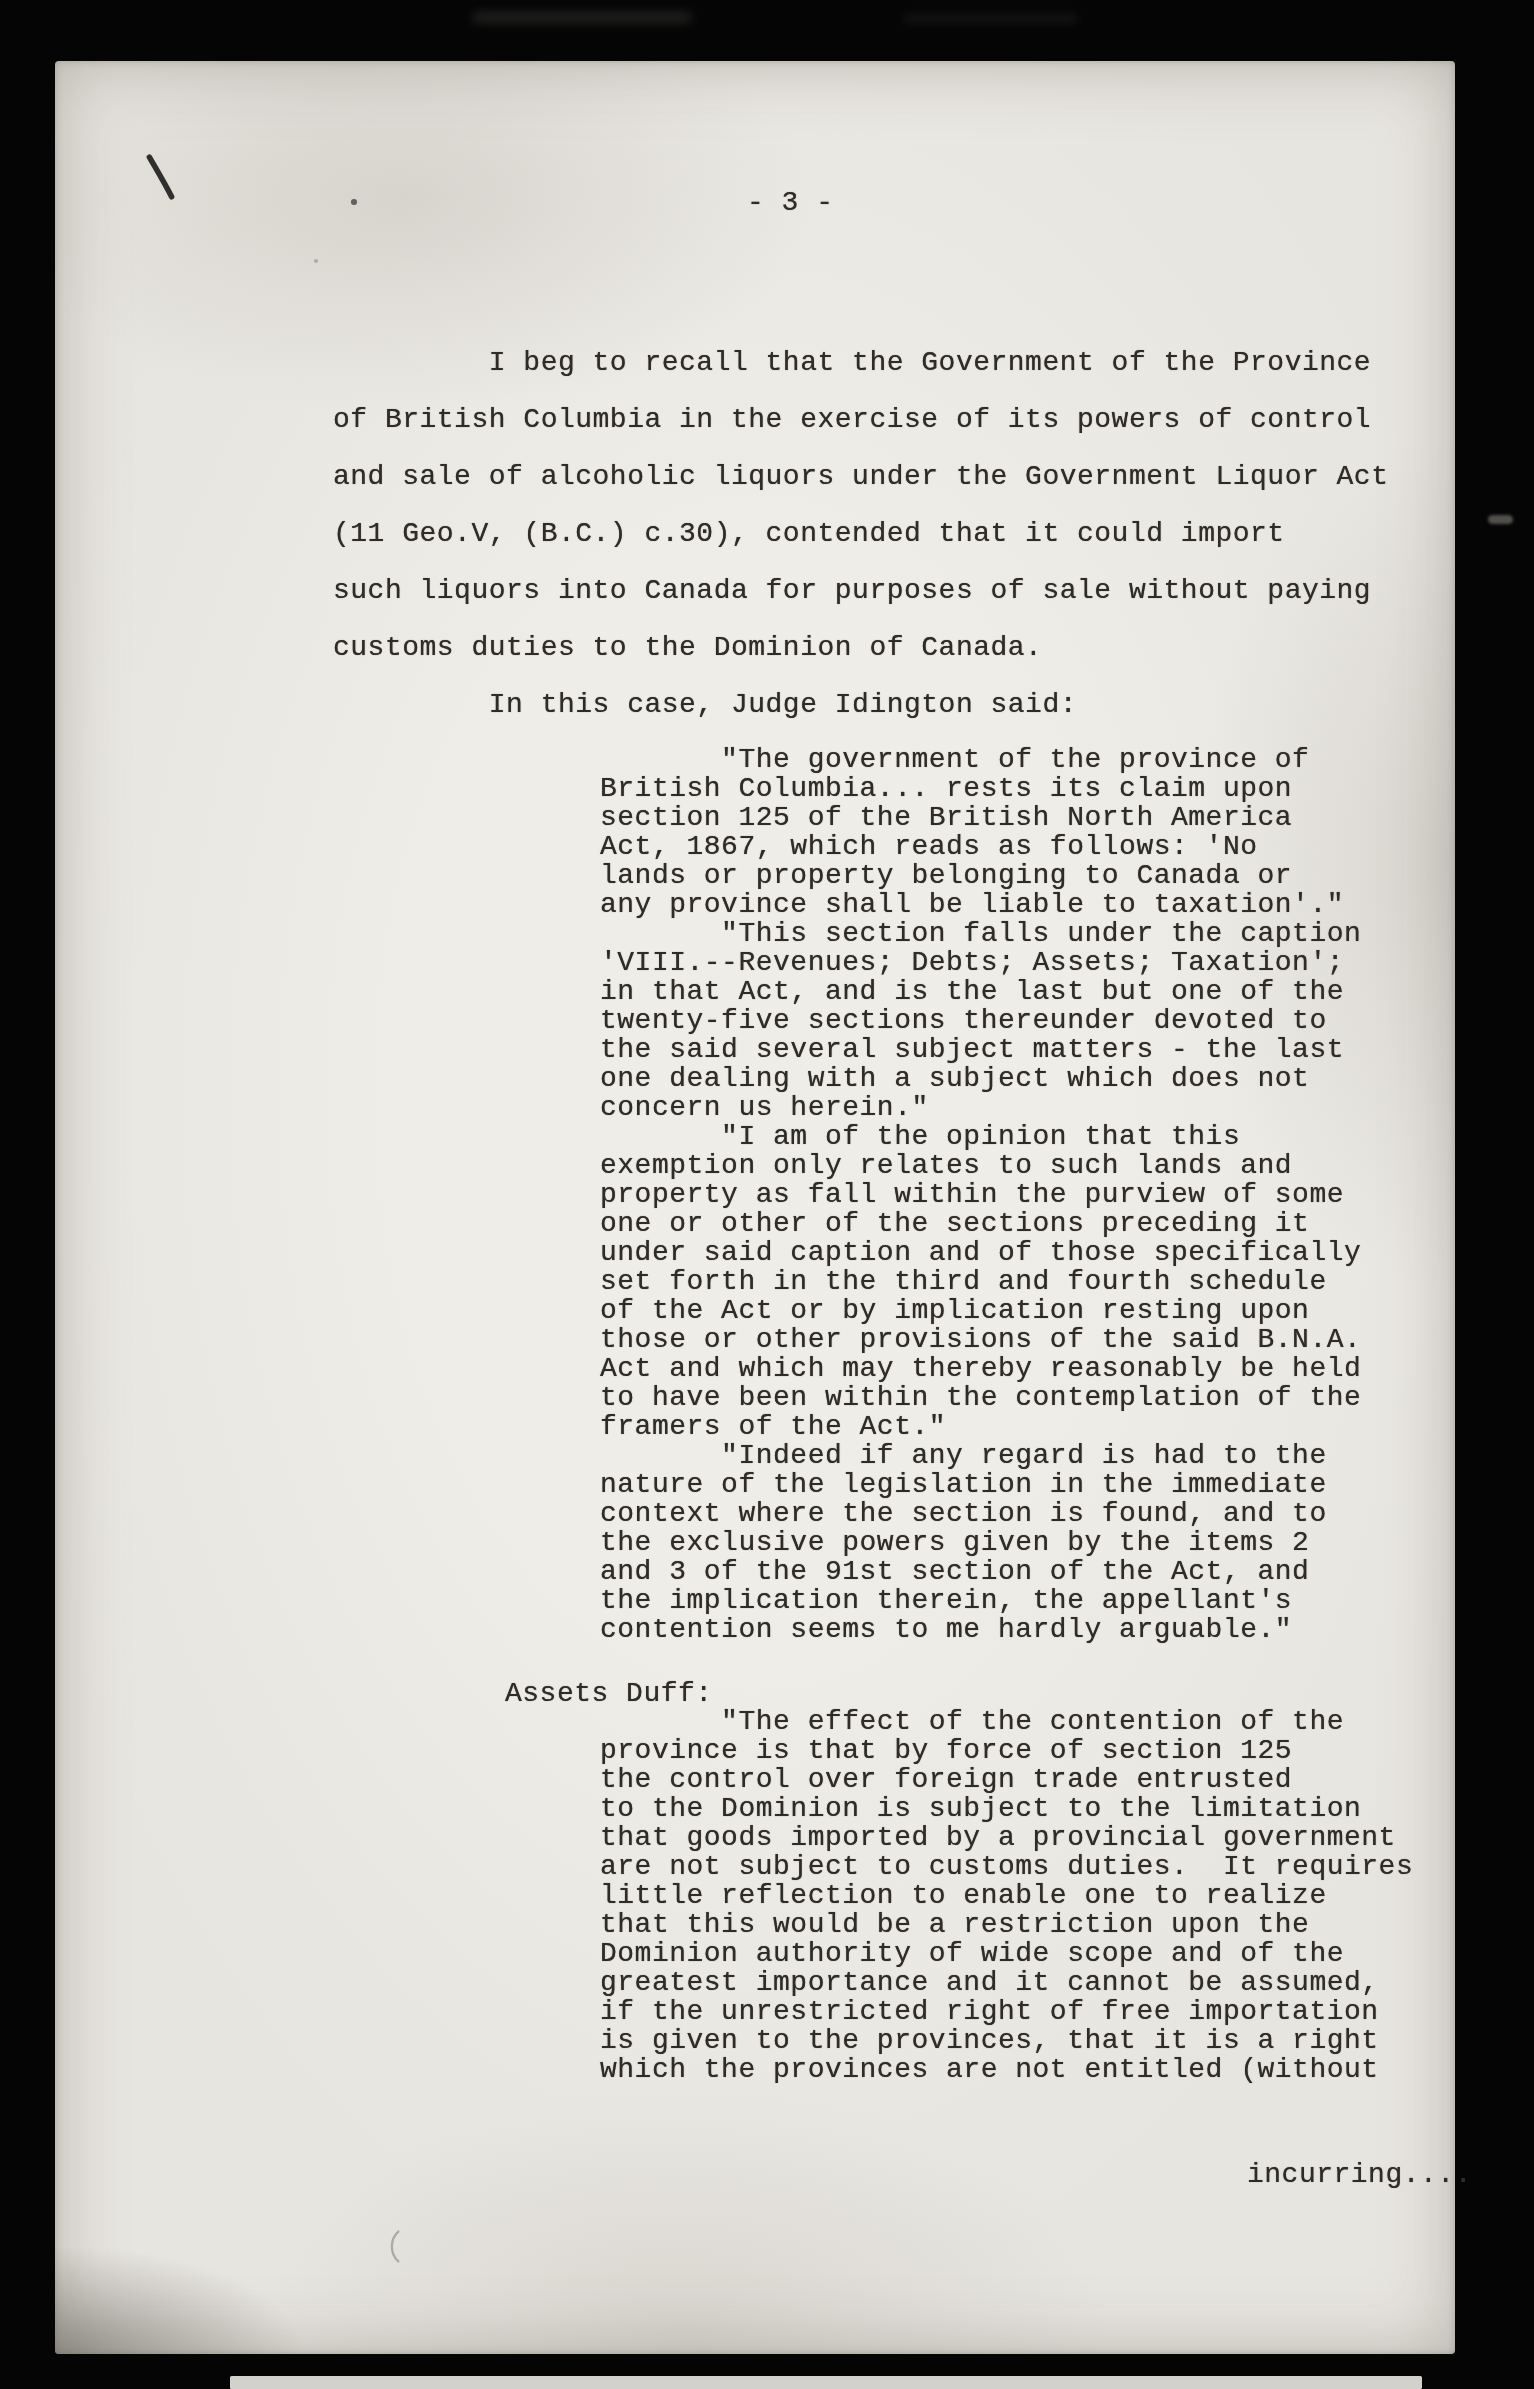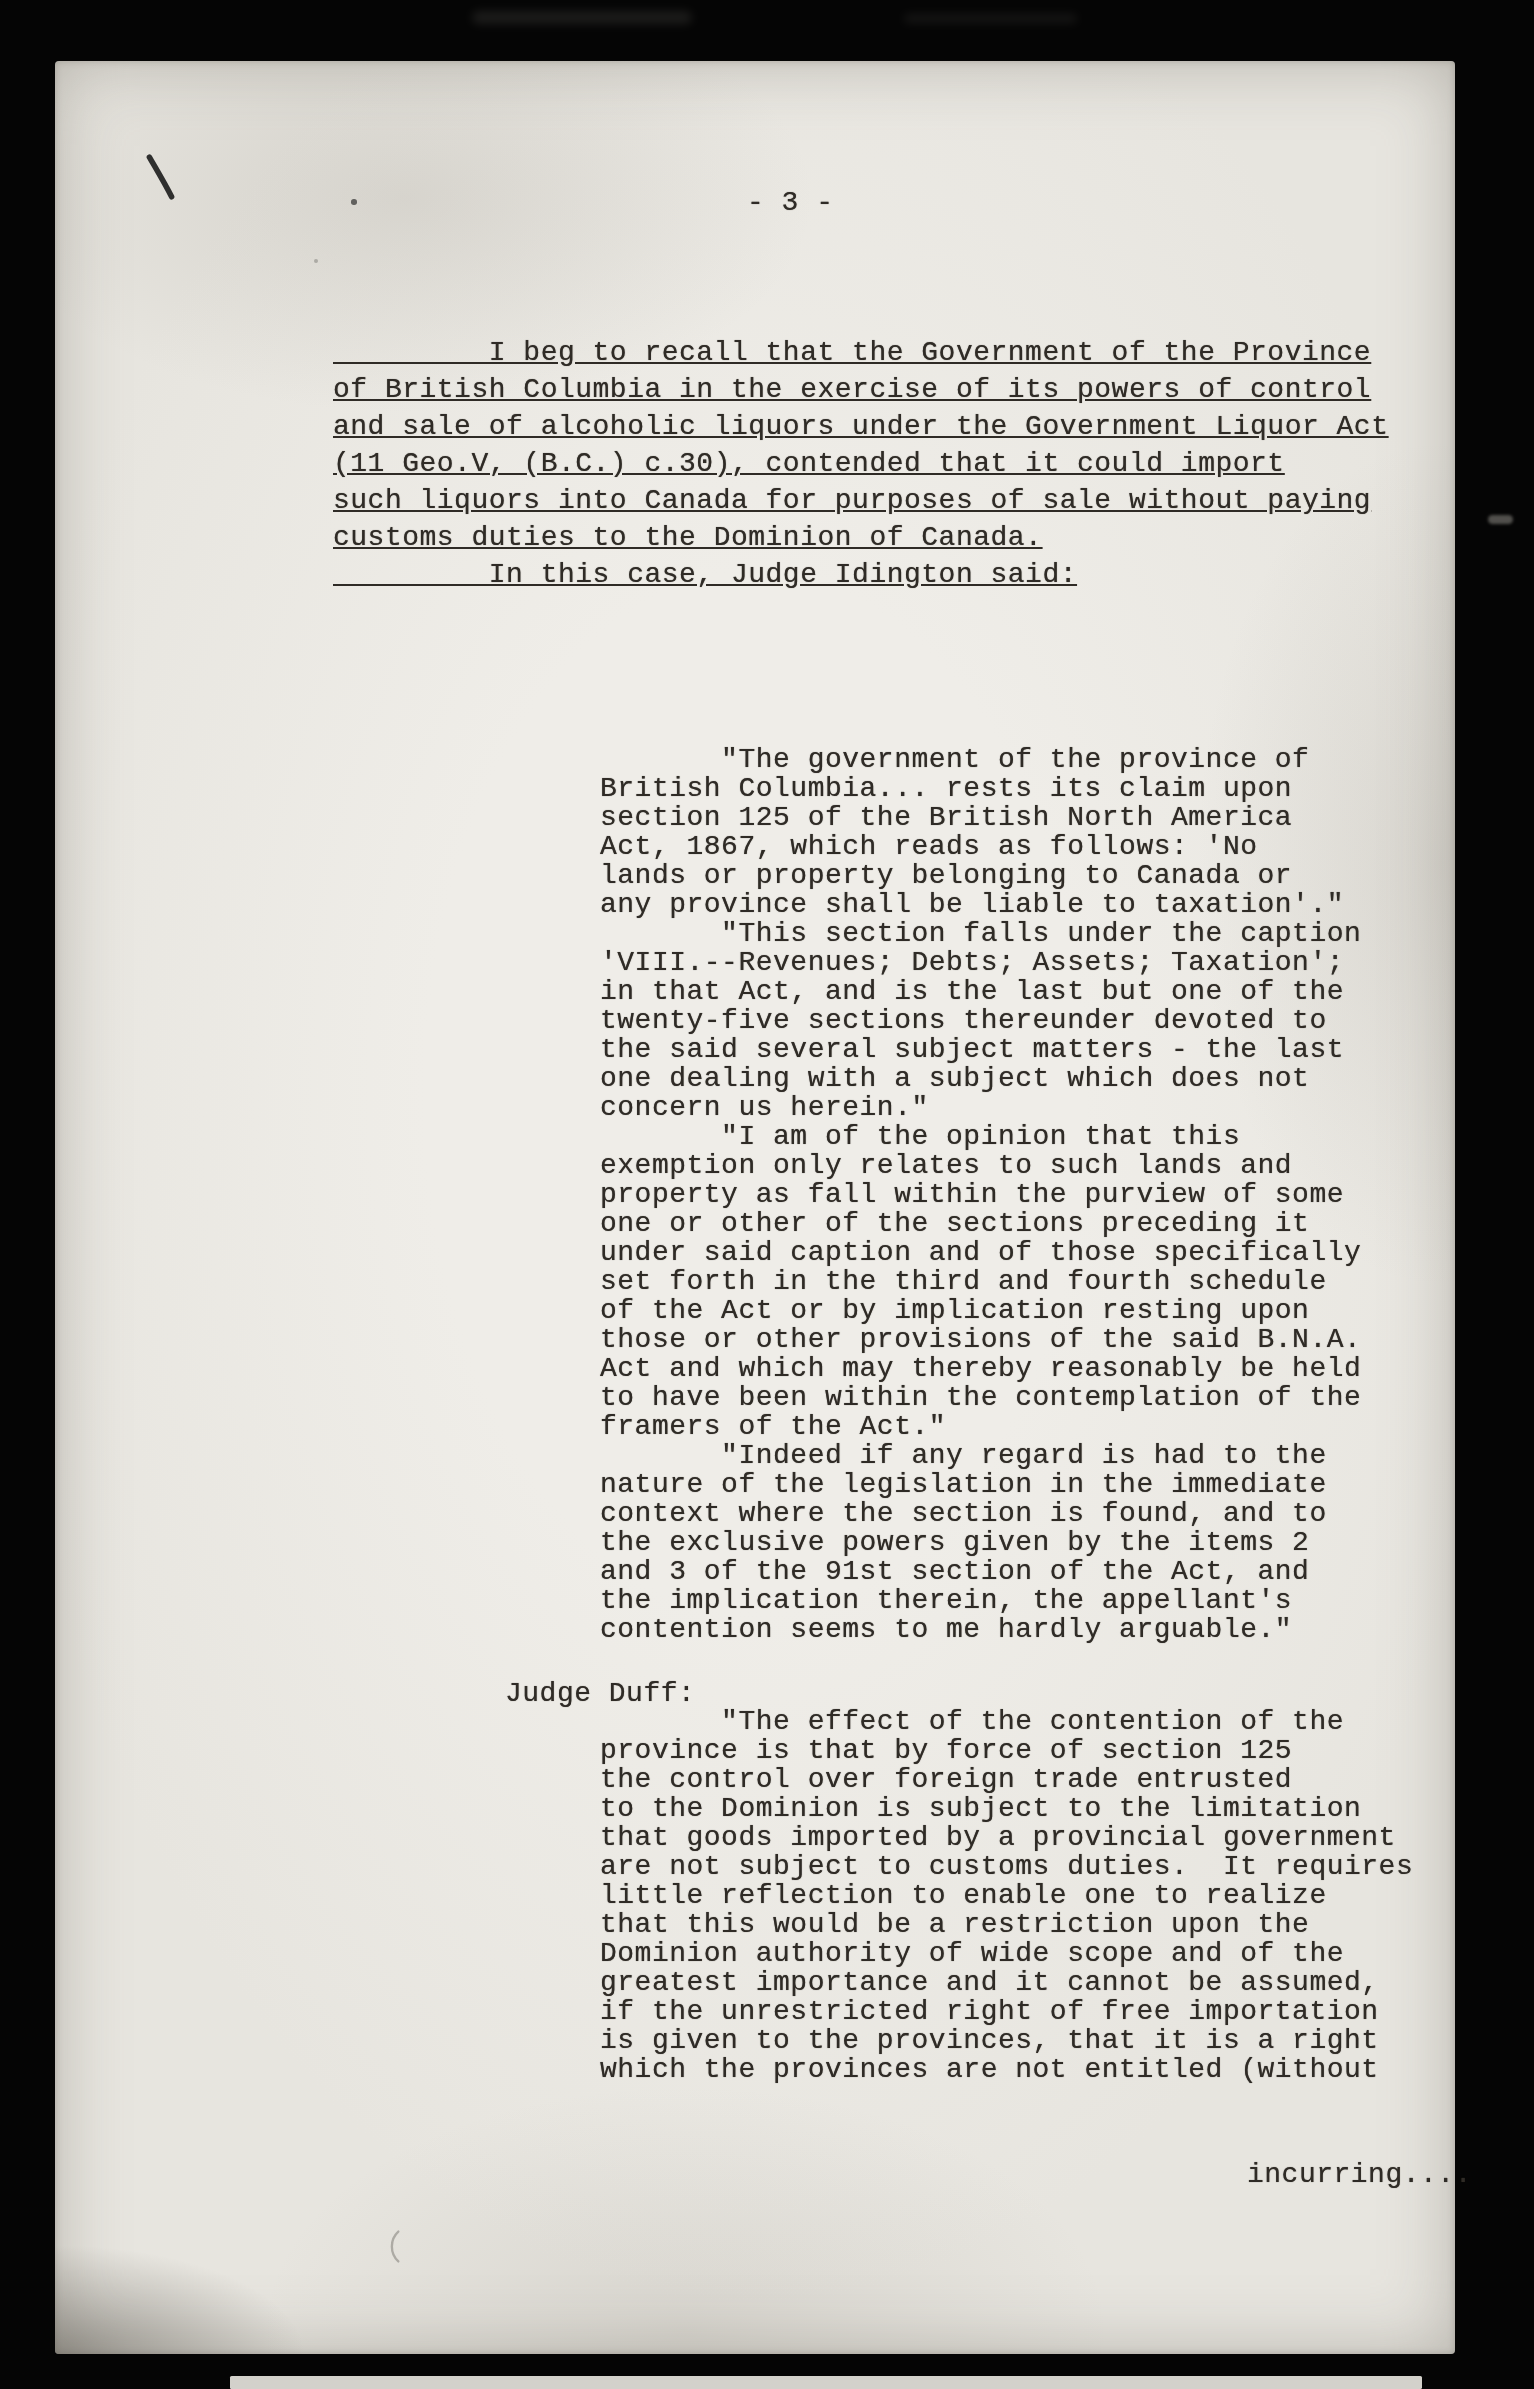--- a/index.html
+++ b/index.html
@@ -43,21 +43,21 @@
   
   .typed {
     position: absolute;
     color: #2f2b26;
     font-size: 28px;
     letter-spacing: 0.5px;
     white-space: pre;
     text-shadow: 0 0 0.9px rgba(44,40,34,.75);
   }
   .single { line-height: 29px; }
-  .double { line-height: 37px; text-decoration: underline; }
+  .double { line-height: 57px; }
 
   .pagenum   { left: 692px;  top: 127px; }
   .intro     { left: 278px;  top: 273px; }
   .idington  { left: 545px;  top: 684px; }
   .dufflabel { left: 450px;  top: 1618px; }
   .duff      { left: 545px;  top: 1646px; }
   .catchword { left: 1192px; top: 2099px; }
 
   
   .pen-mark {
@@ -155,21 +155,21 @@
 to have been within the contemplation of the
 framers of the Act."
        "Indeed if any regard is had to the
 nature of the legislation in the immediate
 context where the section is found, and to
 the exclusive powers given by the items 2
 and 3 of the 91st section of the Act, and
 the implication therein, the appellant's
 contention seems to me hardly arguable."</div>
 
-    <div class="typed single dufflabel">Judge Duff:</div>
+    <div class="typed single dufflabel">Assets Duff:</div>
 
     <div class="typed single duff">       "The effect of the contention of the
 province is that by force of section 125
 the control over foreign trade entrusted
 to the Dominion is subject to the limitation
 that goods imported by a provincial government
 are not subject to customs duties.  It requires
 little reflection to enable one to realize
 that this would be a restriction upon the
 Dominion authority of wide scope and of the

